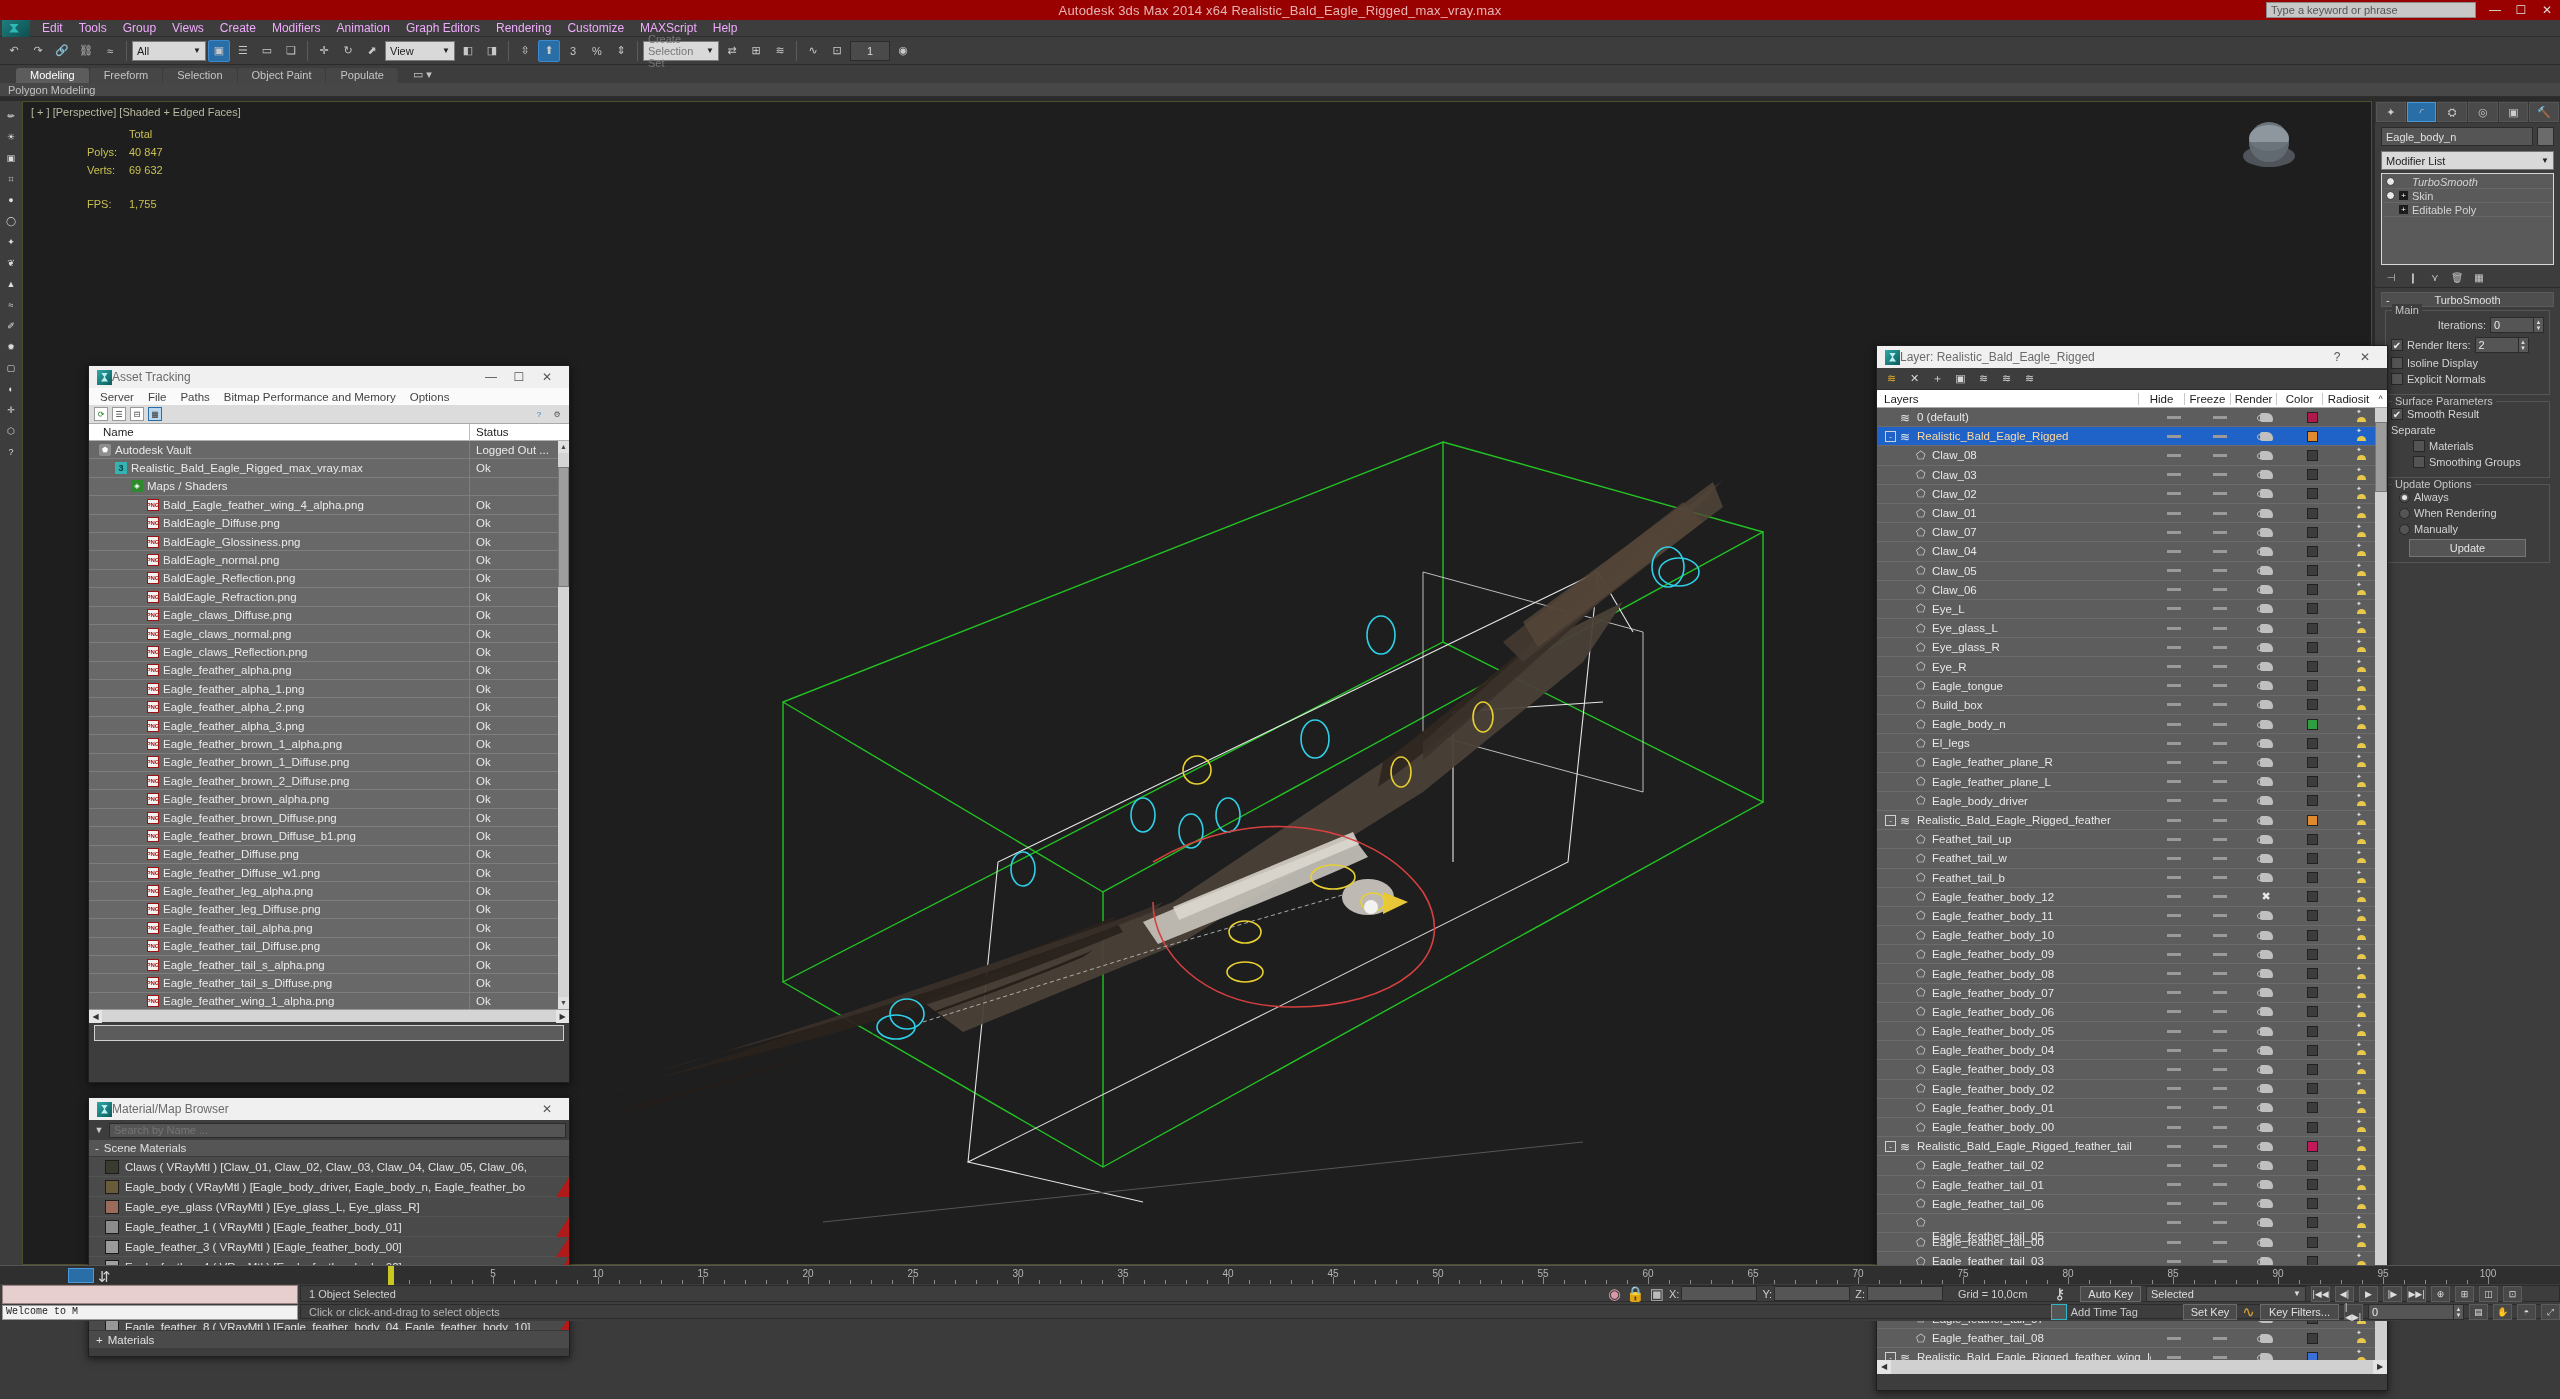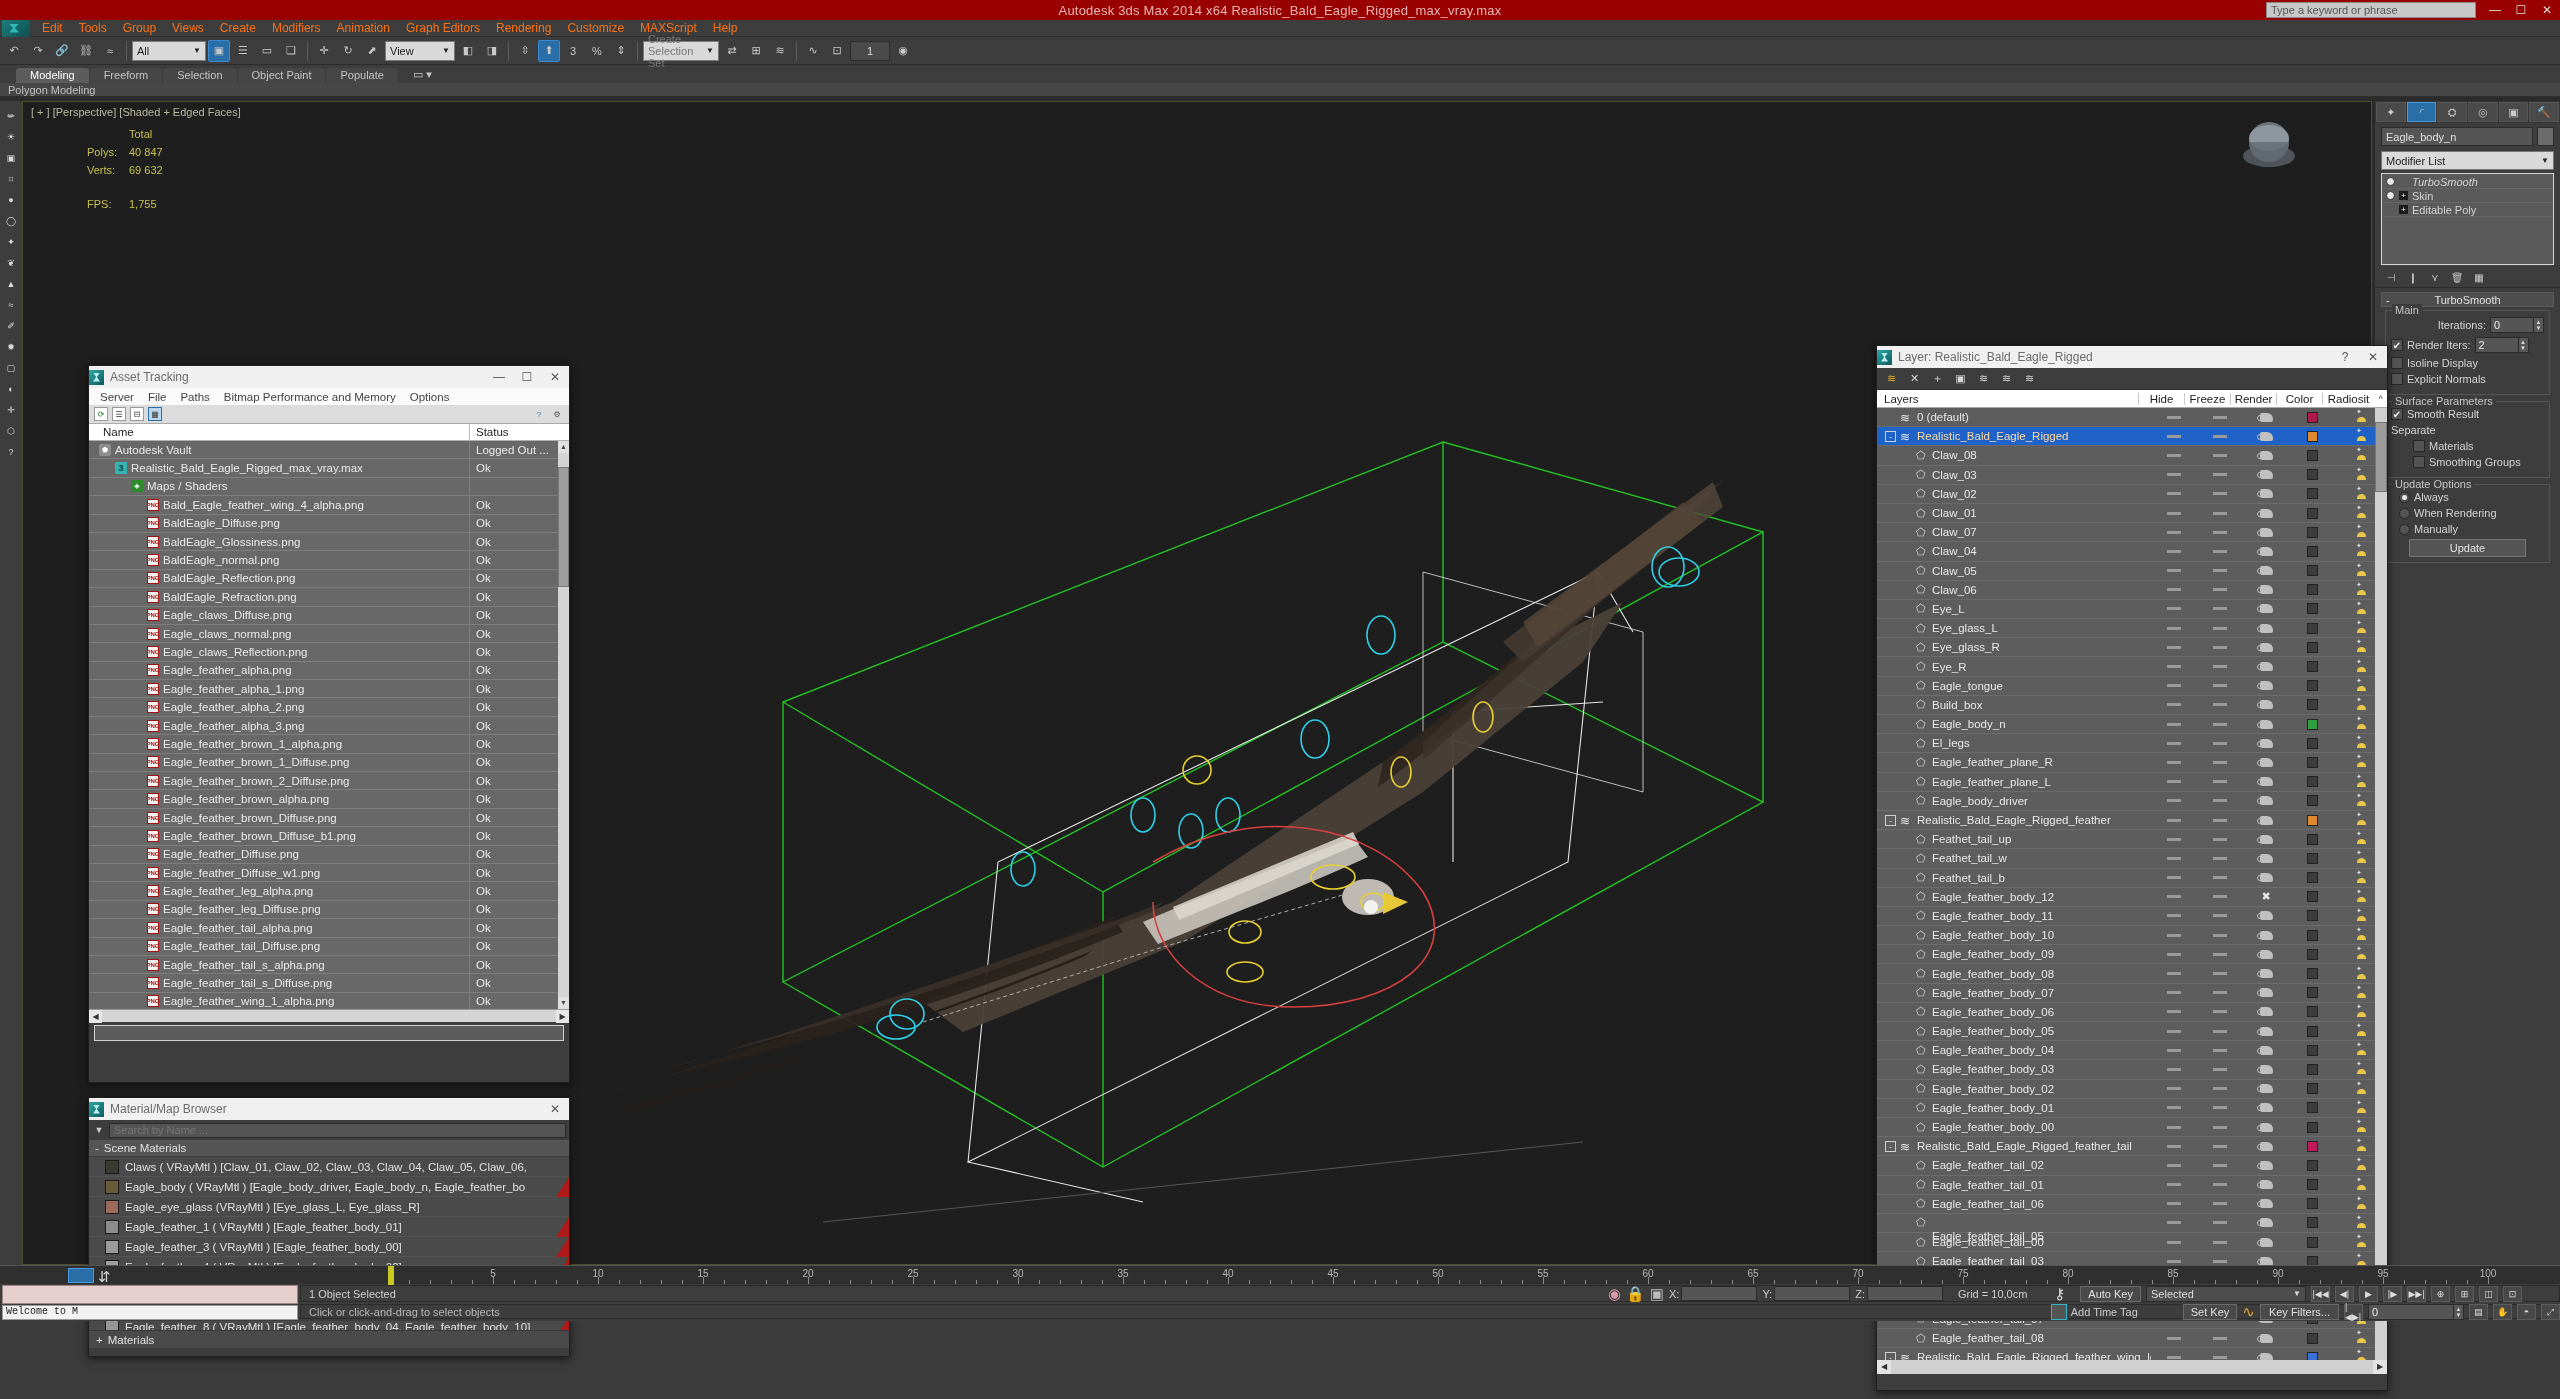--- a/index.html
+++ b/index.html
@@ -18,21 +18,21 @@
   .tb-btn { width:26px; height:20px; display:flex; align-items:center;
     justify-content:center; color:#ddd; font-size:12px; }
 
   
   .menubar { height:17px; background:#3d3d3d; display:flex; align-items:center;
     padding-left:2px; border-bottom:1px solid #2e2e2e; }
   .max-logo { width:28px; height:17px; background:linear-gradient(135deg,#1e7e7e,#0d4f4f);
     margin-right:4px; position:relative; }
   .max-logo::after { content:""; position:absolute; left:7px; top:4px; width:10px;
     height:9px; background:#2fb8b8; clip-path:polygon(0 0,100% 0,60% 50%,100% 100%,0 100%,40% 50%); }
-  .menubar .mi { padding:1px 8px; font-size:12px; color:#f97316; }
+  .menubar .mi { padding:1px 8px; font-size:12px; color:#f0abfc; }
 
   
   .maintoolbar { height:28px; background:#3d3d3d; display:flex; align-items:center;
     gap:2px; padding:0 3px; border-bottom:1px solid #2b2b2b; }
   .tbi { width:22px; height:22px; background:#4a4a4a; border:1px solid #5c5c5c;
     display:flex; align-items:center; justify-content:center; font-size:11px;
     color:#c8c8c8; border-radius:2px; }
   .tbi.active { background:#2a6ea8; border-color:#3b8ad0; }
   .tbi.flat { background:transparent; border:none; }
   .tbsep { width:1px; height:20px; background:#5a5a5a; margin:0 3px; }
@@ -123,21 +123,21 @@
     border:1px solid #272727; display:flex; align-items:center;
     justify-content:center; flex:none; }
   .rb.on::after { content:""; width:5px; height:5px; border-radius:50%; background:#e6e6e6; }
   .btn { background:#545454; border:1px solid #767676; color:#e4e4e4;
     font-size:11px; padding:2px 0; text-align:center; }
 
   
   .win { position:absolute; background:#3d3d3d; border:1px solid #1f1f1f;
     box-shadow:0 2px 8px rgba(0,0,0,.6); }
   .win-title { height:22px; background:#f0f0f0; display:flex; align-items:center;
-    padding:0 0; gap:6px; }
+    padding:0 8px; }
   .win-title .wt-icon { width:15px; height:15px;
     background:linear-gradient(135deg,#2ea8a8,#0d5a5a); flex:none; position:relative; }
   .win-title .wt-icon::after { content:""; position:absolute; left:4px; top:3px;
     width:7px; height:9px; background:#bdf0f0;
     clip-path:polygon(0 0,100% 0,55% 50%,100% 100%,0 100%,45% 50%); }
   .win-title .wt-text { font-size:12px; color:#6b6b6b; }
   .win-title .wt-btns { margin-left:auto; display:flex; gap:0; }
   .win-title .wtb { width:28px; height:20px; display:flex; align-items:center;
     justify-content:center; font-size:12px; color:#555; }
   .win-menu { height:17px; background:#fafafa; display:flex; align-items:center;

